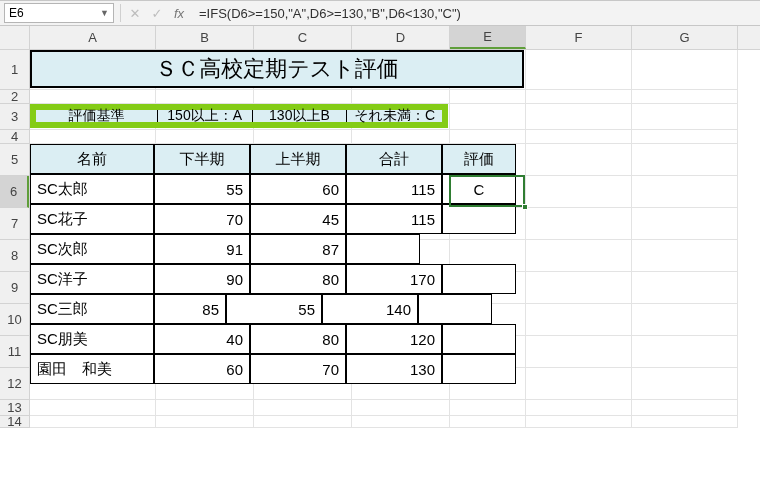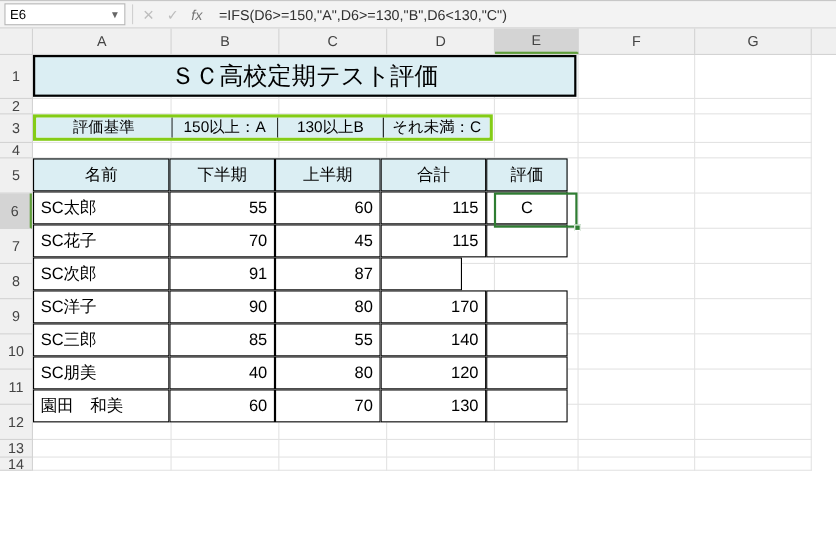--- a/index.html
+++ b/index.html
@@ -107,21 +107,21 @@
     position: absolute;
     border: 2px solid #000;
     background: #dbeef3;
     display: flex;
     align-items: center;
     justify-content: center;
     font-size: 22px;
   }
   .crit-wrap {
     position: absolute;
-    border: 3px solid #84cc16;
+    border: 6px solid #84cc16;
     display: flex;
   }
   .crit {
     border-right: 1px solid #000;
     background: #dbeef3;
     display: flex;
     align-items: center;
     justify-content: center;
     font-size: 14px;
   }
@@ -256,21 +256,21 @@
           </div>
           <div class="dt-row">
             <div class="dt-cell" style="width: 124px; height: 30px;">SC洋子</div>
             <div class="dt-cell dt-num" style="width: 96px; height: 30px;">90</div>
             <div class="dt-cell dt-num" style="width: 96px; height: 30px;">80</div>
             <div class="dt-cell dt-num" style="width: 96px; height: 30px;">170</div>
             <div class="dt-cell dt-center" style="width: 74px; height: 30px;"></div>
           </div>
           <div class="dt-row">
             <div class="dt-cell" style="width: 124px; height: 30px;">SC三郎</div>
-            <div class="dt-cell dt-num" style="width: 96px; height: 30px;">85</div>
+            <div class="dt-cell dt-num" style="width: 72px; height: 30px;">85</div>
             <div class="dt-cell dt-num" style="width: 96px; height: 30px;">55</div>
             <div class="dt-cell dt-num" style="width: 96px; height: 30px;">140</div>
             <div class="dt-cell dt-center" style="width: 74px; height: 30px;"></div>
           </div>
           <div class="dt-row">
             <div class="dt-cell" style="width: 124px; height: 30px;">SC朋美</div>
             <div class="dt-cell dt-num" style="width: 96px; height: 30px;">40</div>
             <div class="dt-cell dt-num" style="width: 96px; height: 30px;">80</div>
             <div class="dt-cell dt-num" style="width: 96px; height: 30px; padding-left: 22px;">120</div>
             <div class="dt-cell dt-center" style="width: 74px; height: 30px;"></div>

